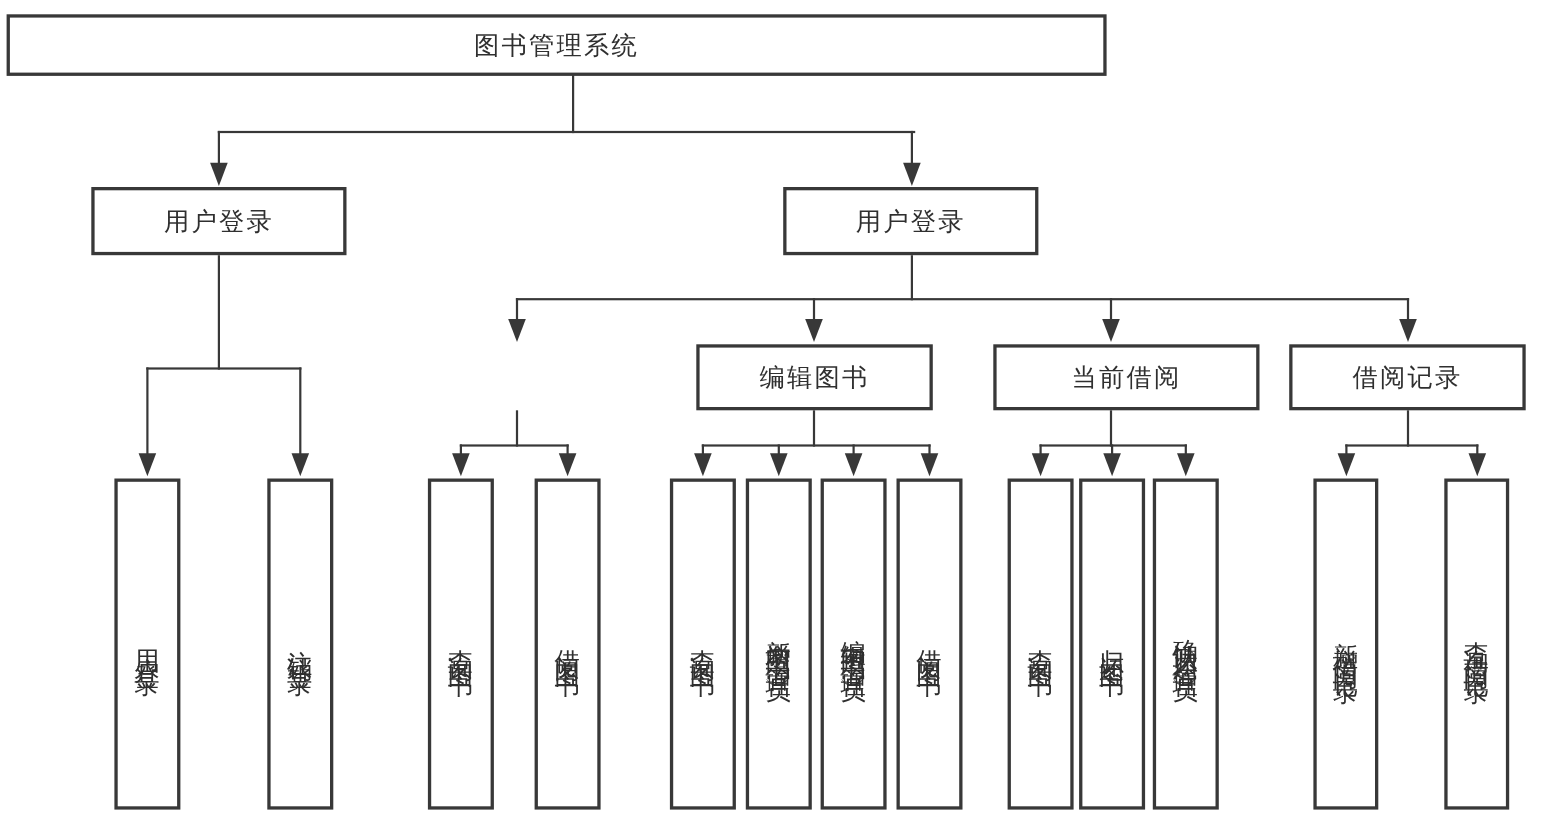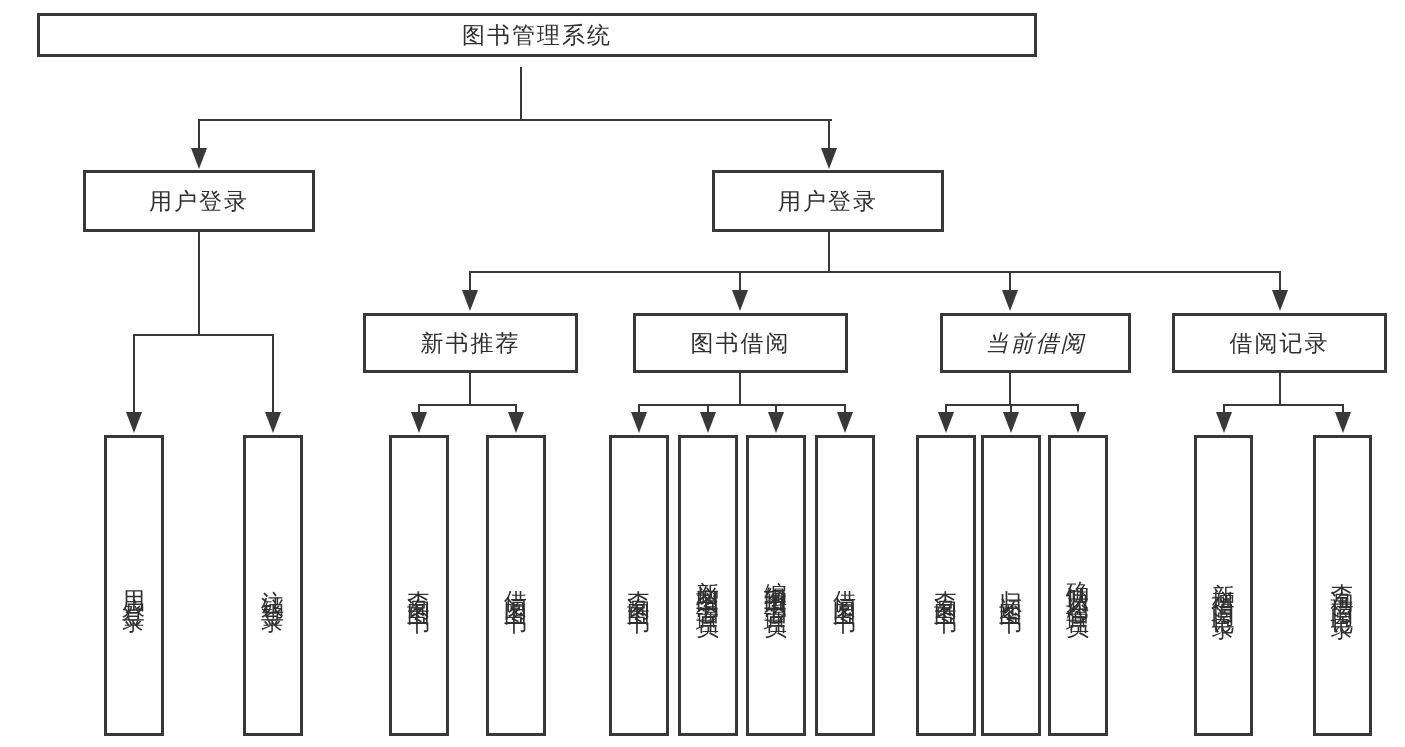--- a/index.html
+++ b/index.html
@@ -33,31 +33,30 @@
     position:absolute;right:6px;bottom:2px;
     color:var(--wm);font-size:18px;letter-spacing:1px;
     opacity:.9;
   }
 </style>
 </head>
 <body>
 
 <div class="canvas">
 
-  <div class="box" style="left:37px;top:13px;width:1000px;height:44px;">图书管理系统</div>
+  <div class="box" style="left:6px;top:13px;width:1000px;height:56px;">图书管理系统</div>
 
   <div class="box" style="left:83px;top:170px;width:232px;height:62px;">用户登录</div>
 
   <div class="box" style="left:712px;top:170px;width:232px;height:62px;">用户登录</div>
 
-  <div class="box" style="left:363px;top:313px;width:215px;height:60px;">新书推荐</div>
 
-  <div class="box" style="left:633px;top:313px;width:215px;height:60px;">图书借阅</div>
+  <div class="box" style="left:633px;top:313px;width:215px;height:60px;">编辑图书</div>
 
-  <div class="box" style="left:940px;top:313px;width:191px;height:60px;font-style:italic;">当前借阅</div>
+  <div class="box" style="left:903px;top:313px;width:242px;height:60px;">当前借阅</div>
 
   <div class="box" style="left:1172px;top:313px;width:215px;height:60px;">借阅记录</div>
 
   <div class="box vbox" style="left:104px;">用户登录</div>
   <div class="box vbox" style="left:243px;">注销登录</div>
 
   <div class="box vbox" style="left:389px;">查询图书</div>
   <div class="box vbox" style="left:486px;">借阅图书</div>
 
   <div class="box vbox" style="left:609px;">查询图书</div>

